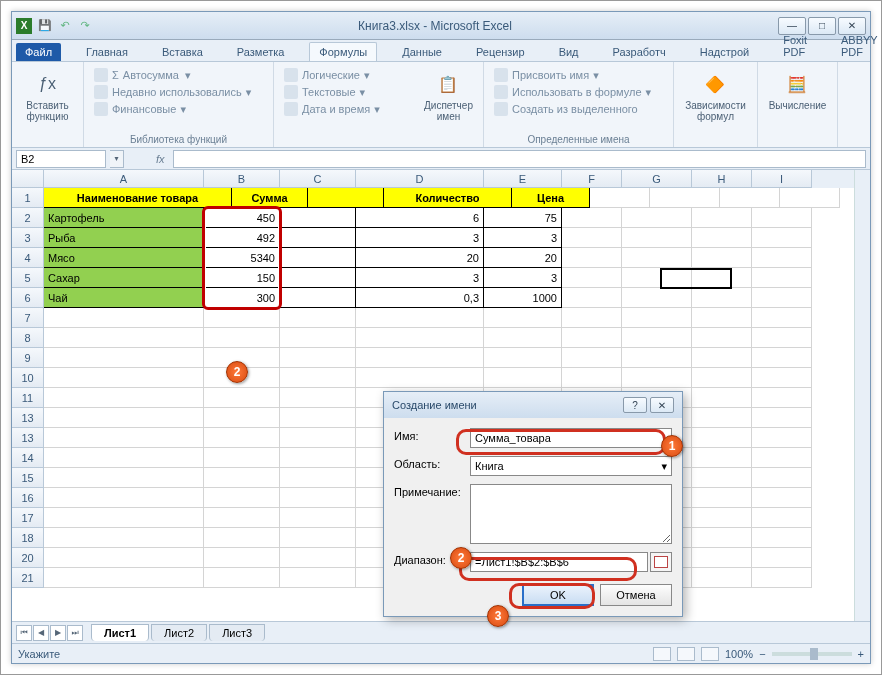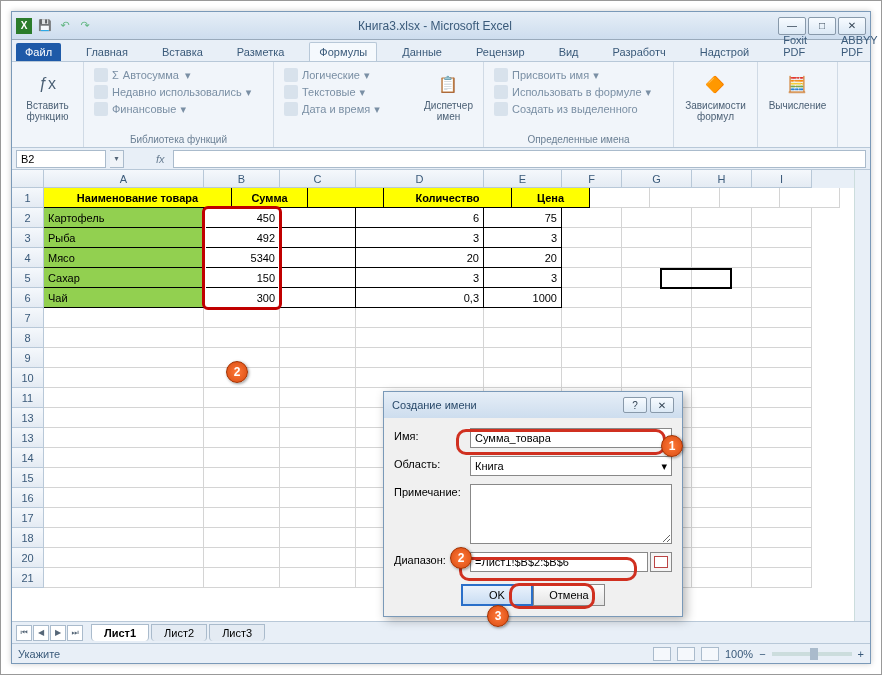--- a/index.html
+++ b/index.html
@@ -64,21 +64,21 @@
 .dlg-tbtn{width:24px;height:16px;border:1px solid #89a;background:linear-gradient(#f7fbff,#dce9f5);border-radius:2px;display:flex;align-items:center;justify-content:center;font-size:10px;color:#345}
 .dlg-body{padding:10px;display:grid;grid-template-columns:70px 1fr;gap:8px 6px;align-items:start}
 .dlg-label{font-size:11px;text-align:left;padding-top:2px}
 .dlg-input{height:20px;border:1px solid #888;background:#fff;padding:0 4px;font-size:11px;width:100%}
 .dlg-select{height:20px;border:1px solid #888;background:#fff;padding:0 4px;font-size:11px;width:100%;display:flex;align-items:center;justify-content:space-between}
 .dlg-textarea{height:60px;border:1px solid #888;background:#fff;padding:2px 4px;font-size:11px;width:100%}
 .dlg-ref{display:flex;gap:2px;width:100%}
 .dlg-ref input{flex:1;height:20px;border:1px solid #888;padding:0 4px;font-size:11px}
 .dlg-ref-btn{width:22px;height:20px;border:1px solid #888;background:#f5f5f5;display:flex;align-items:center;justify-content:center}
 .dlg-ref-btn::after{content:"";width:12px;height:10px;border:1px solid #b44;background:#fff}
-.dlg-buttons{grid-column:1/3;display:flex;justify-content:center;margin-top:4px}
+.dlg-buttons{grid-column:1/3;display:flex;justify-content:flex-end;gap:6px;margin-top:4px}
 .dlg-btn{width:72px;height:22px;border:1px solid #888;background:linear-gradient(#fdfdfd,#e4e4e4);font-size:11px}
 .dlg-btn.primary{border:2px solid #2a6fc9;background:linear-gradient(#eaf2fc,#c9ddf3)}
 .callout{position:absolute;width:22px;height:22px;border-radius:50%;background:radial-gradient(#ff7a3a,#d84a10);color:#fff;font-weight:bold;display:flex;align-items:center;justify-content:center;font-size:12px;box-shadow:1px 1px 3px rgba(0,0,0,.4);border:1px solid #a03000}
 .red-outline{position:absolute;border:3px solid #d03020;border-radius:10px;pointer-events:none}
 </style>
 </head>
 <body>
 
 <div class="win">
   <div class="titlebar">

